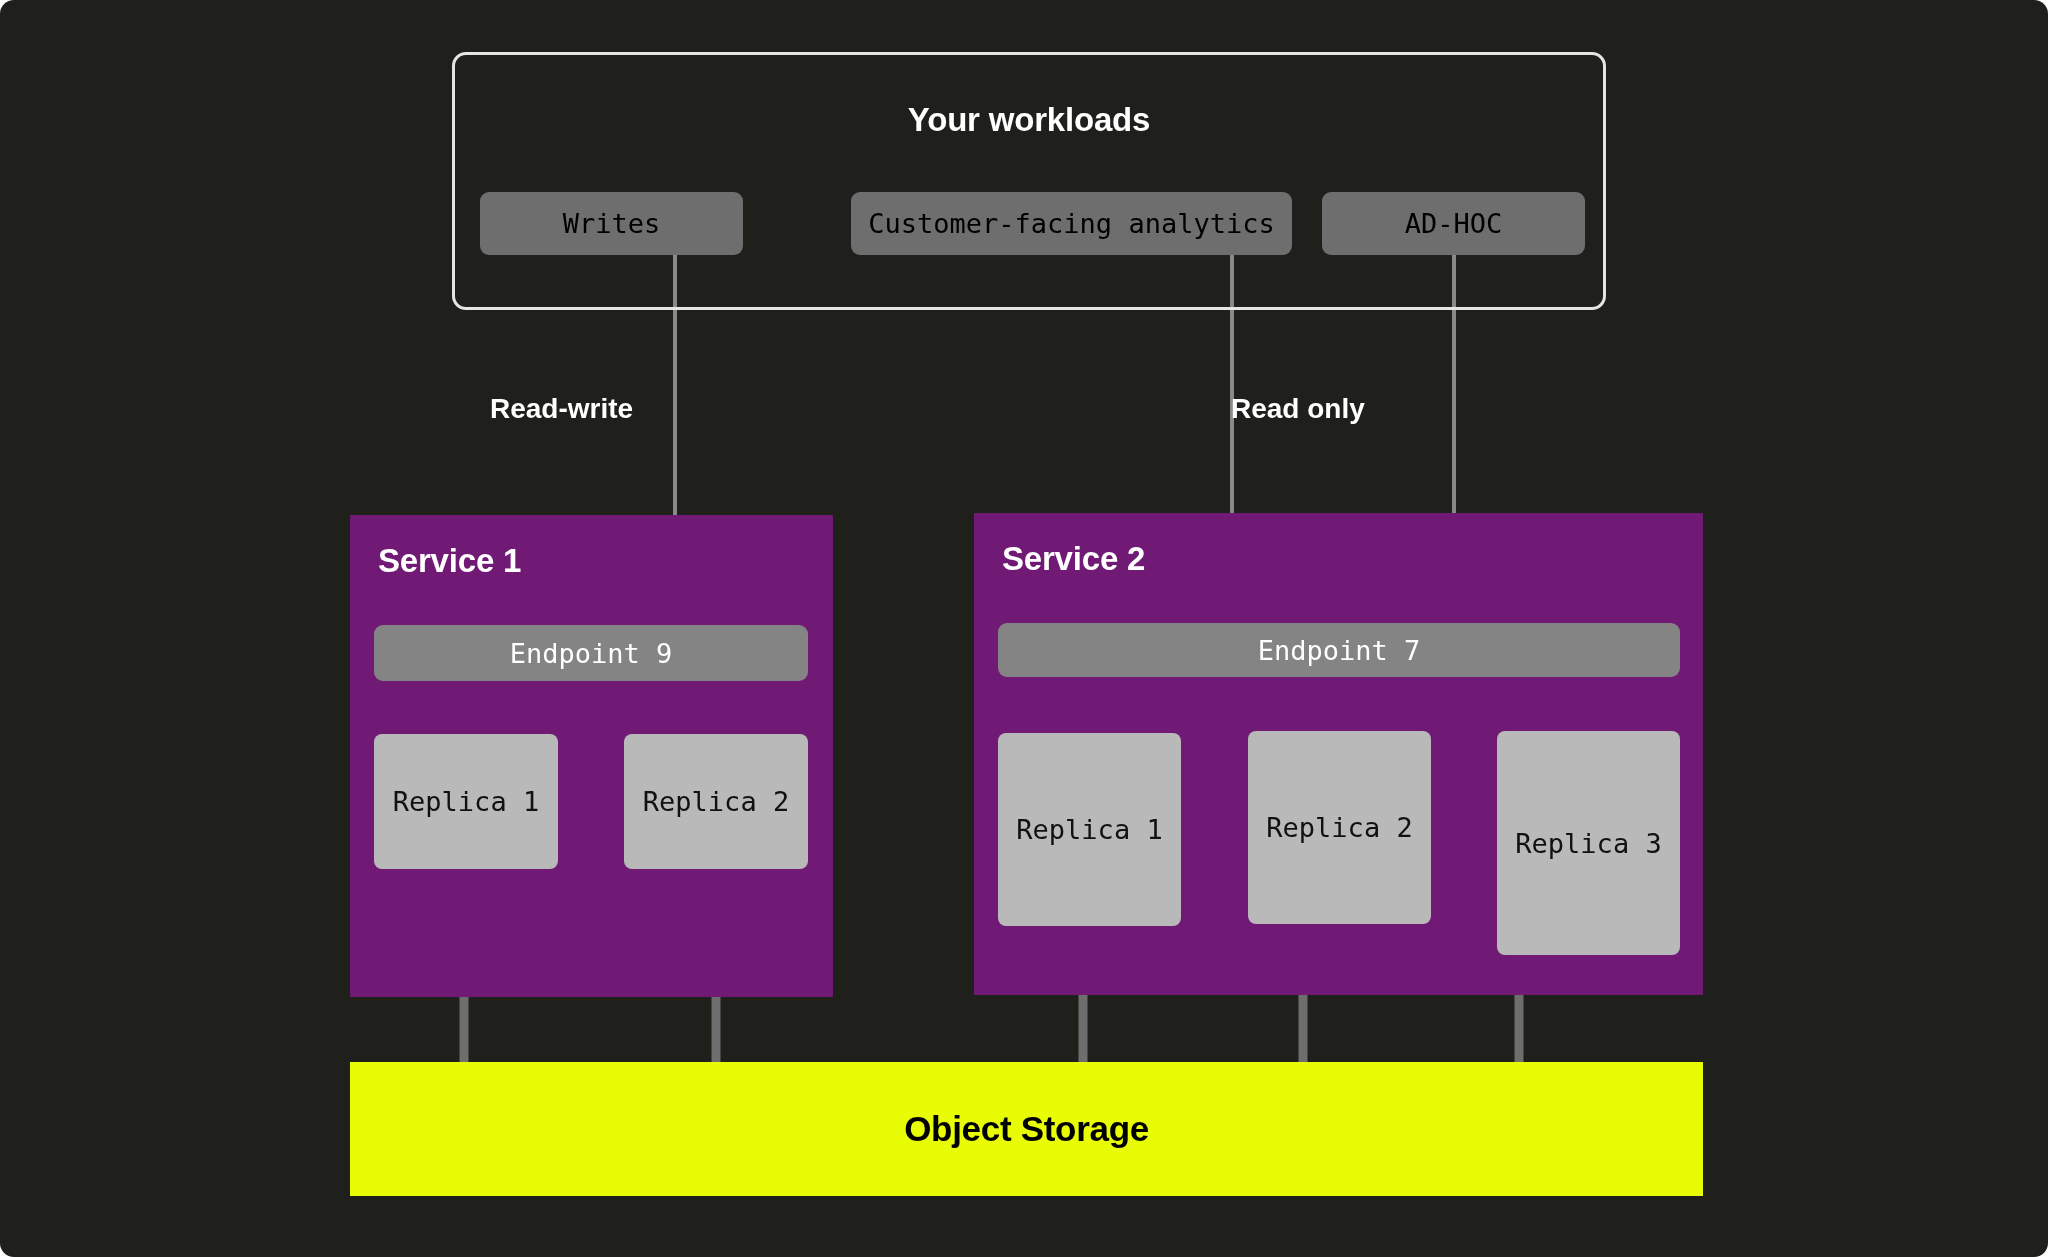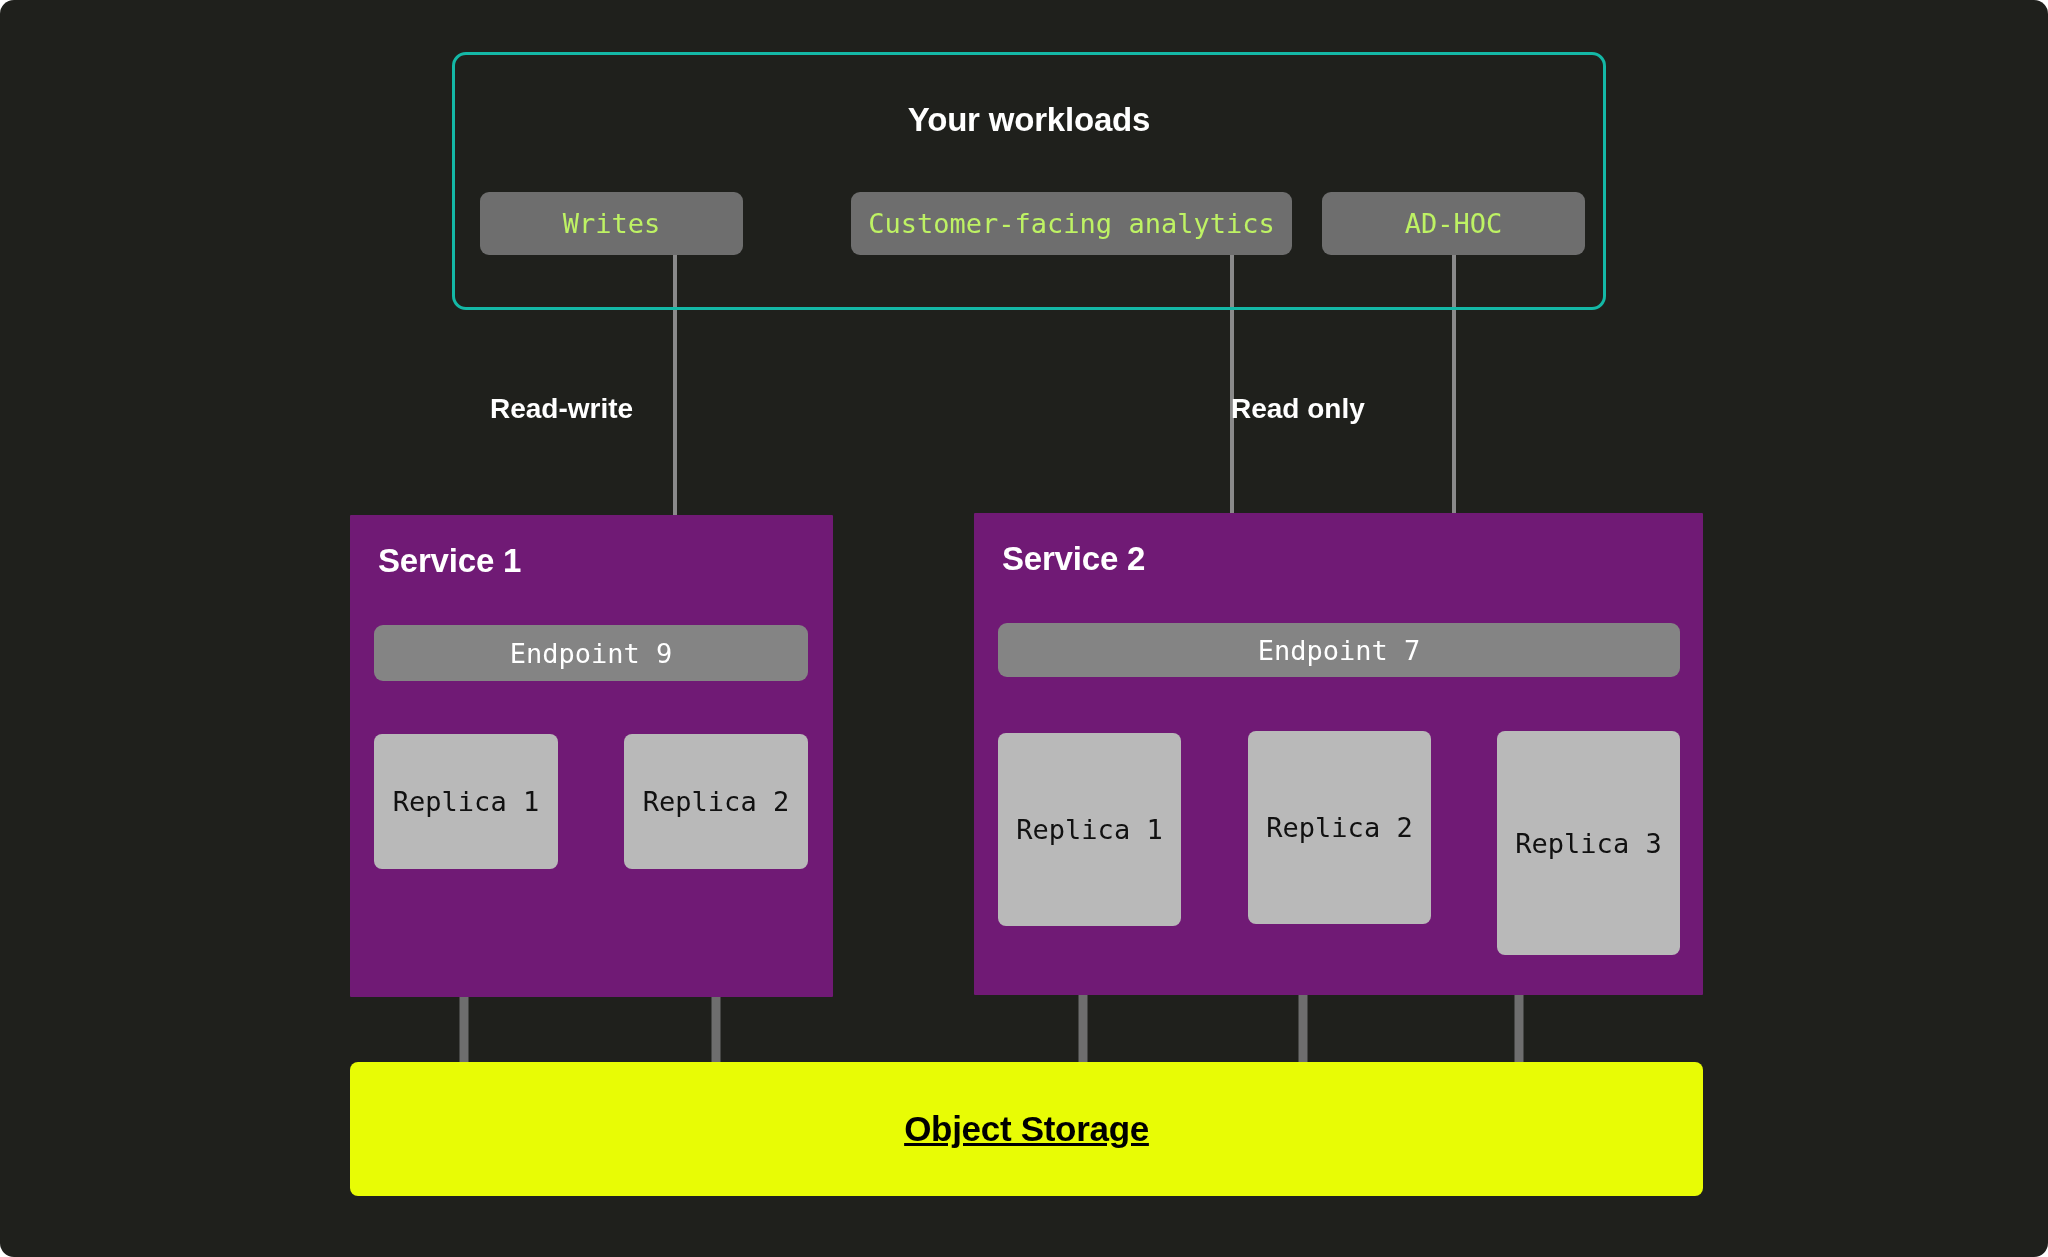--- a/index.html
+++ b/index.html
@@ -33,42 +33,42 @@
     pointer-events: none;
   }
 
   
   .workloads-box {
     position: absolute;
     left: 452px;
     top: 52px;
     width: 1154px;
     height: 258px;
-    border: 3px solid #14b8a6;
+    border: 3px solid #e5e5e5;
     border-radius: 14px;
     box-sizing: border-box;
     z-index: 2;
   }
   .workloads-title {
     position: absolute;
     left: 0;
     top: 46px;
     width: 100%;
     text-align: center;
     color: #ffffff;
     font-size: 33px;
     font-weight: bold;
     letter-spacing: -0.2px;
   }
 
   .chip {
     position: absolute;
     background: #6e6e6e;
     border-radius: 9px;
-    color: #bef264;
+    color: #000000;
     font-family: "DejaVu Sans Mono", "Liberation Mono", monospace;
     font-size: 27px;
     display: flex;
     align-items: center;
     justify-content: center;
     box-sizing: border-box;
     z-index: 3;
   }
   #chip-writes      { left: 480px;  top: 192px; width: 263px; height: 63px; }
   #chip-analytics   { left: 851px;  top: 192px; width: 441px; height: 63px; }
@@ -145,26 +145,25 @@
   #s2-rep-3 { left: 523px; top: 218px; width: 183px; height: 224px; }
 
   
   #object-storage {
     position: absolute;
     left: 350px;
     top: 1062px;
     width: 1353px;
     height: 134px;
     background: #e8fc05;
-    border-radius: 8px;
+    border-radius: 0;
     z-index: 4;
     display: flex;
     align-items: center;
     justify-content: center;
-    text-decoration: underline;
   }
   #object-storage-label {
     color: #000000;
     font-size: 35px;
     font-weight: bold;
     letter-spacing: -0.3px;
   }
 </style>
 </head>
 <body>

